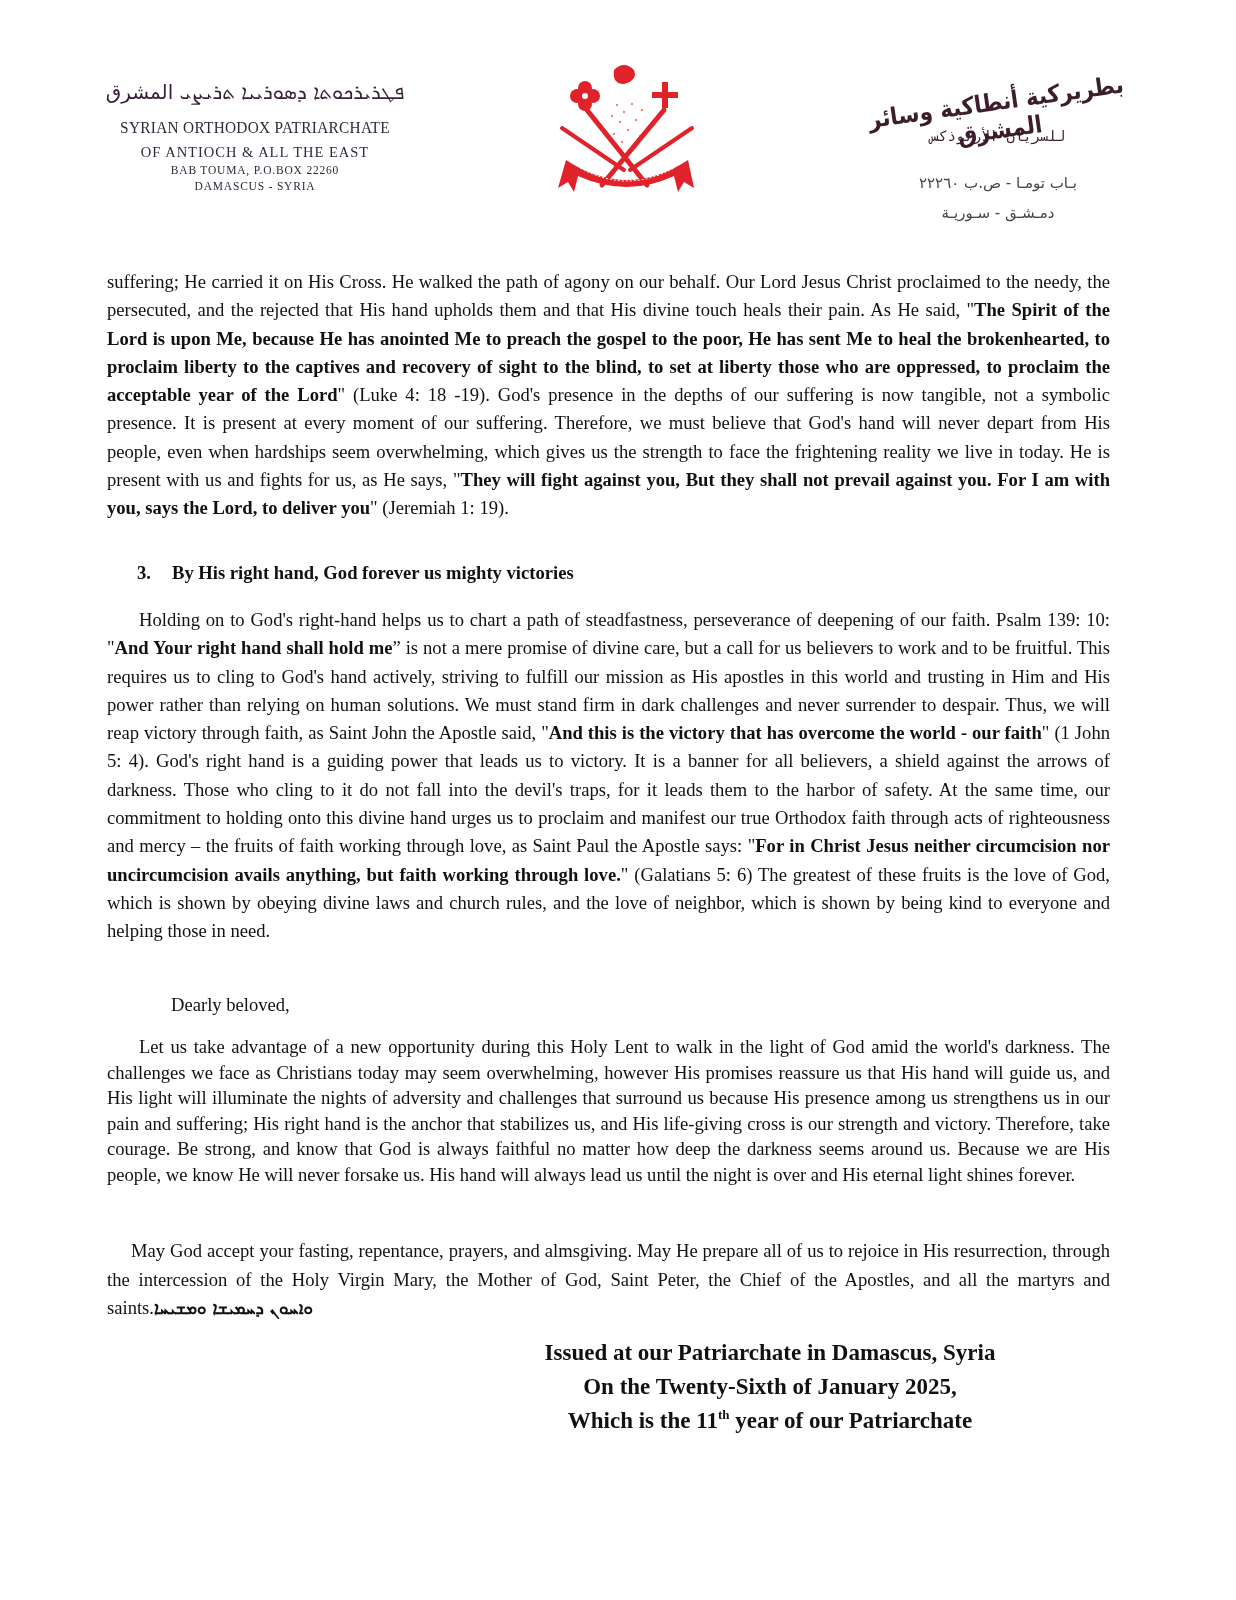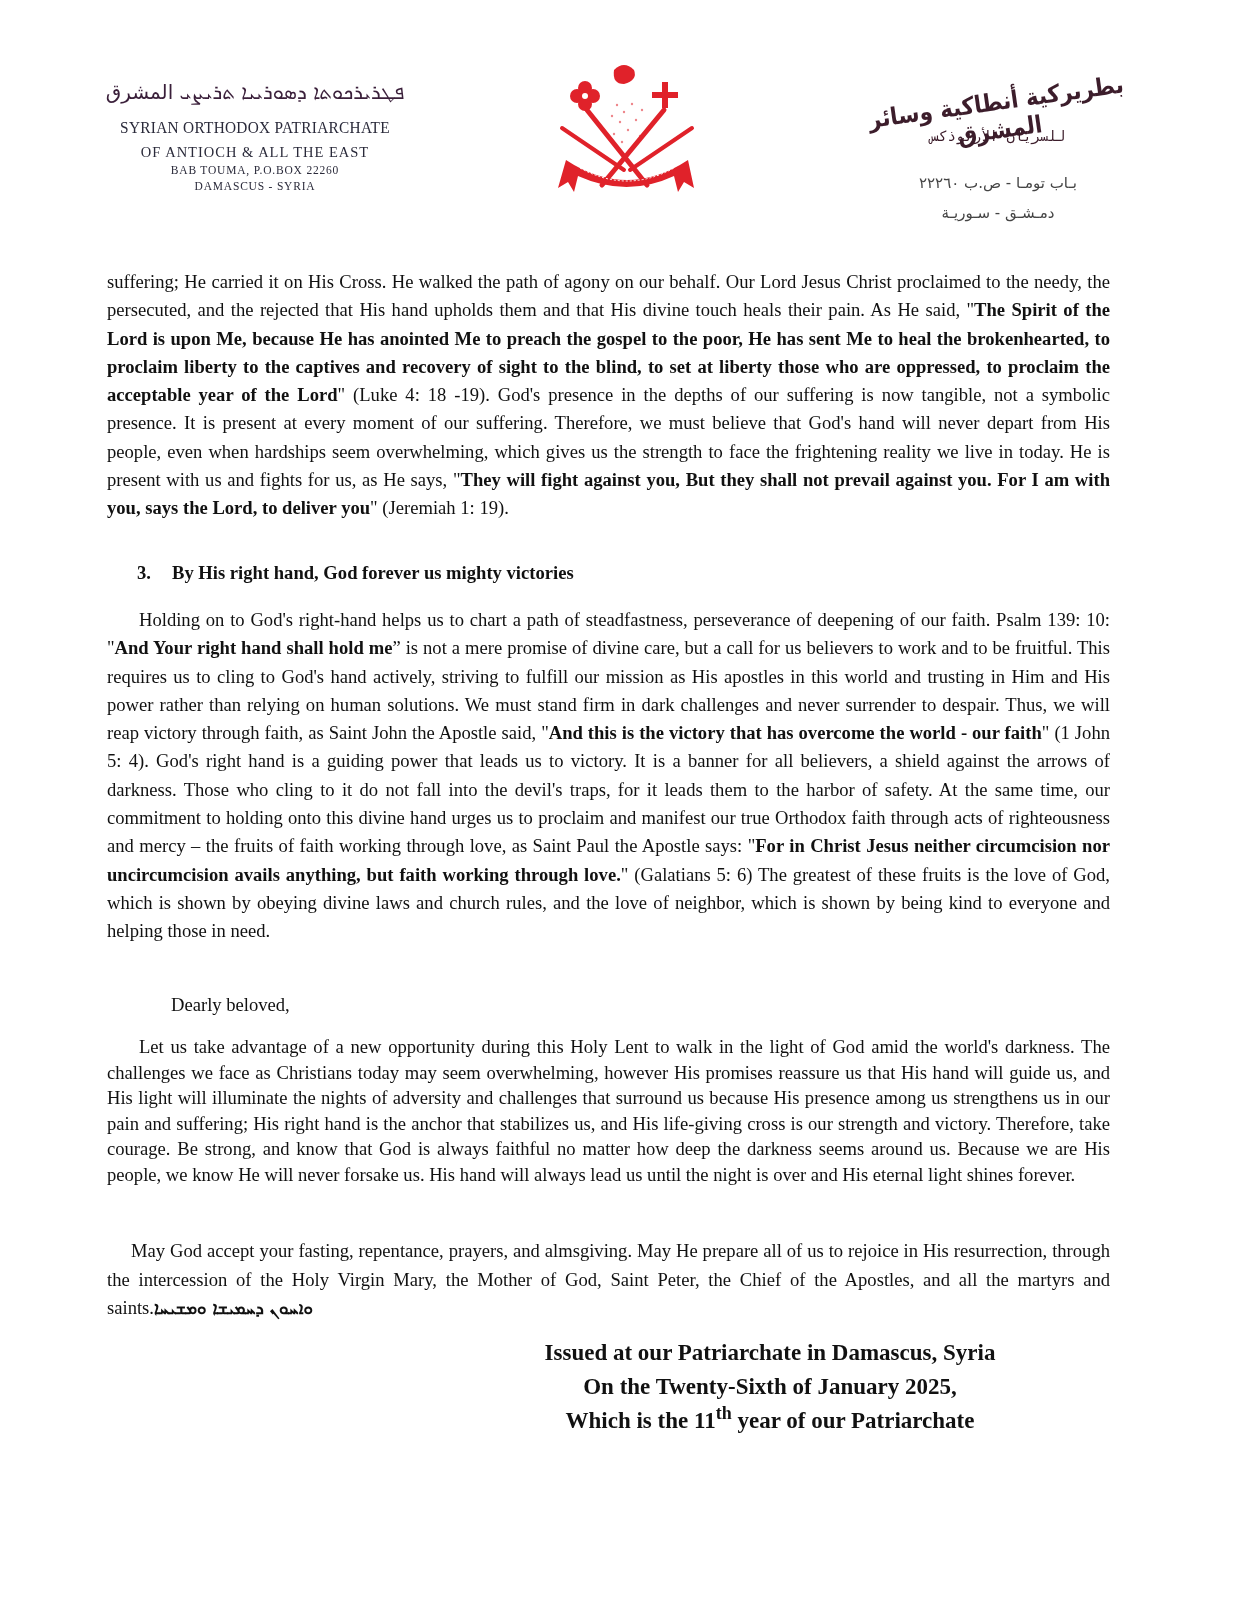--- a/index.html
+++ b/index.html
@@ -48,21 +48,21 @@
     .dear { position: absolute; left: 139px; top: 994px; font-size: 18.6px; margin-left: 32px; }
     .p3 { top: 1034px; text-indent: 32px; line-height: 25.5px; }
     .p4 { top: 1206px; text-indent: 24px; line-height: 28.5px; margin-top: 31px; }
     b { font-weight: bold; }
     .syriac-inline { font-family: "DejaVu Sans", sans-serif; font-weight: bold; font-size: 17px; direction: rtl; unicode-bidi: embed; }
 
     .signature {
       position: absolute; left: 470px; top: 1336px; width: 600px; text-align: center;
       font-weight: bold; font-size: 23px; line-height: 34px;
     }
-    .signature sup { font-size: 18px; vertical-align: 9px; line-height: 0; }
+    .signature sup { font-size: 13px; vertical-align: 9px; line-height: 0; }
   </style>
 </head>
 <body>
 
 <div class="letterhead-left">
   <div class="syriac-line">ܦܛܪܝܪܟܘܬܐ ܕܣܘܪܝܝܐ ܬܪܝܨܝ المشرق</div>
   <div class="lh-title">SYRIAN ORTHODOX PATRIARCHATE</div>
   <div class="lh-sub">OF ANTIOCH &amp; ALL THE EAST</div>
   <div class="lh-addr">BAB TOUMA, P.O.BOX 22260</div>
   <div class="lh-city">DAMASCUS - SYRIA</div>

